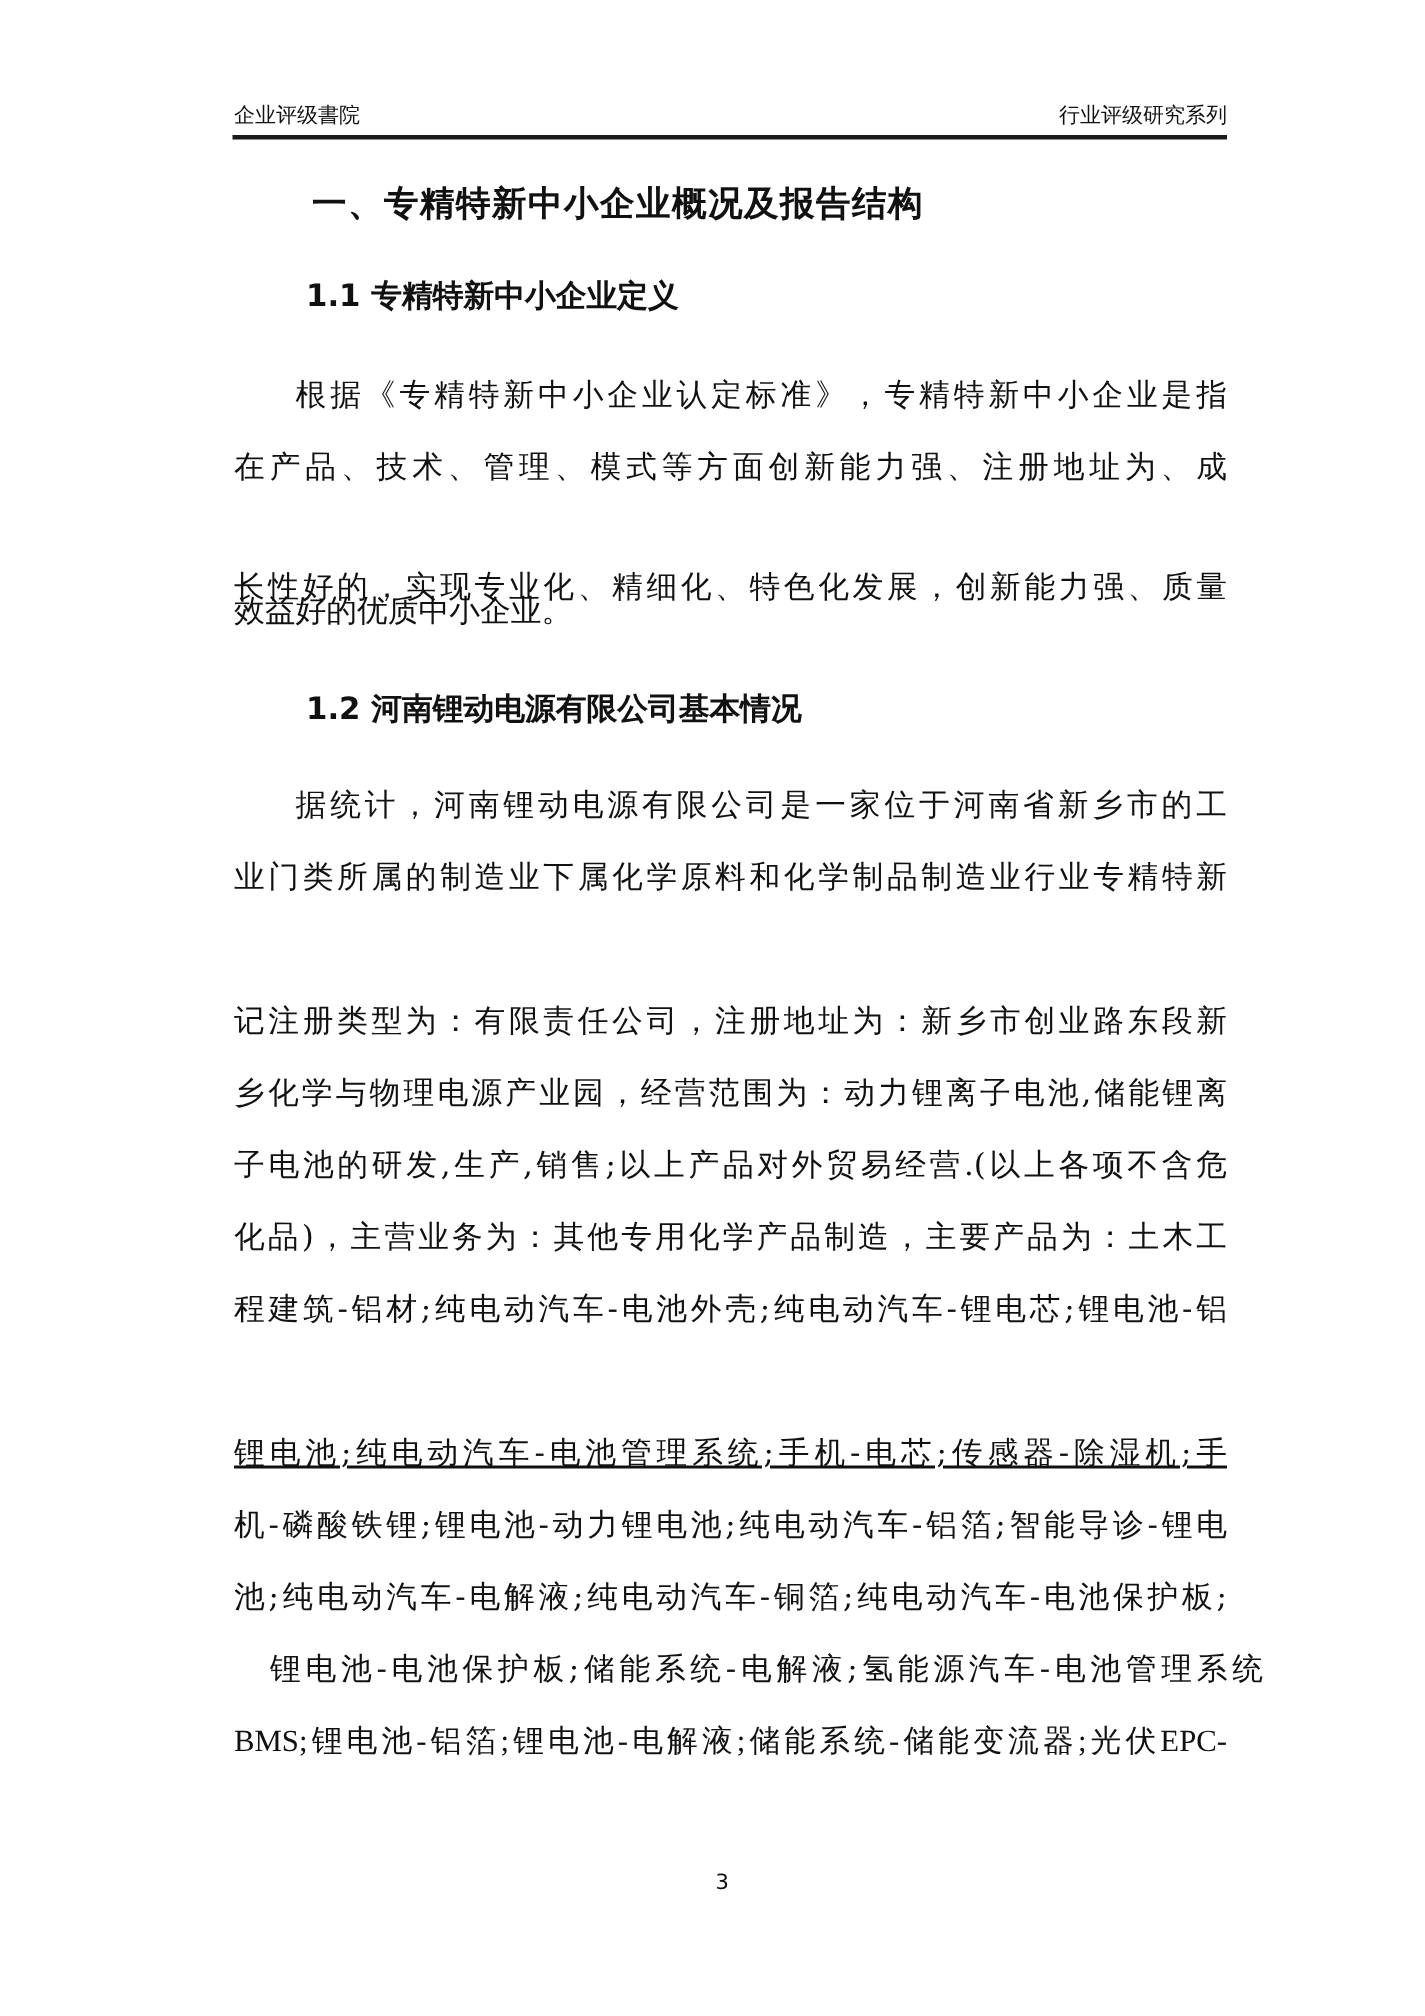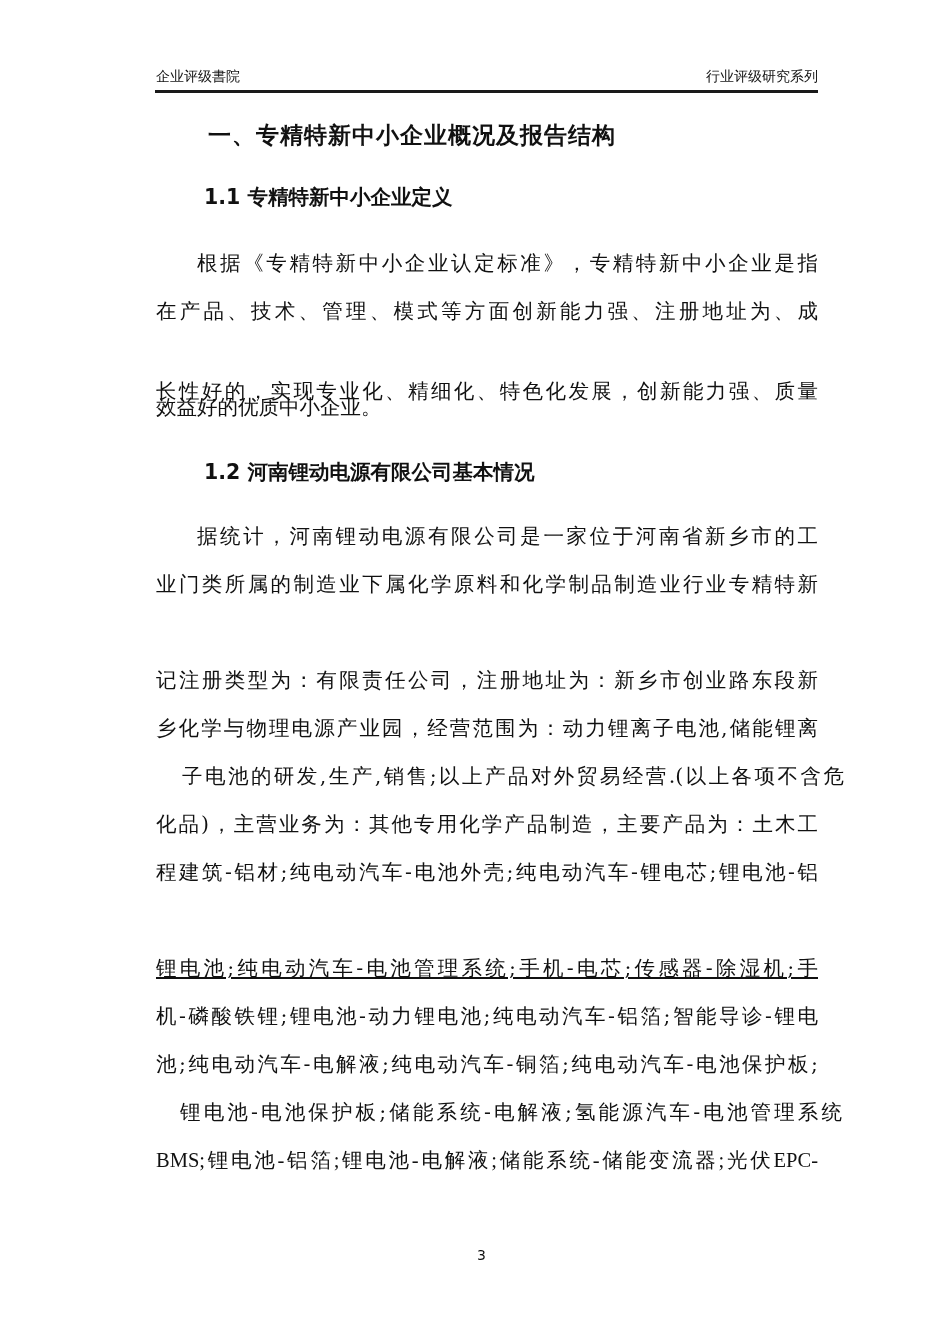--- a/index.html
+++ b/index.html
@@ -33,21 +33,21 @@
   <div class="line" style="top:297px;">在产品、技术、管理、模式等方面创新能力强、注册地址为、成</div>
   <div class="line" style="top:345px;margin-top:32px;">长性好的，实现专业化、精细化、特色化发展，创新能力强、质量</div>
   <div class="line last" style="top:393px;">效益好的优质中小企业。</div>
 
   <div class="h2" style="top:458px;">1.2 河南锂动电源有限公司基本情况</div>
 
   <div class="line first" style="top:522px;">据统计，河南锂动电源有限公司是一家位于河南省新乡市的工</div>
   <div class="line" style="top:570px;">业门类所属的制造业下属化学原料和化学制品制造业行业专精特新</div>
   <div class="line" style="top:666px;">记注册类型为：有限责任公司，注册地址为：新乡市创业路东段新</div>
   <div class="line" style="top:714px;">乡化学与物理电源产业园，经营范围为：动力锂离子电池,储能锂离</div>
-  <div class="line" style="top:762px;margin-left:26px;">子电池的研发,生产,销售;以上产品对外贸易经营.(以上各项不含危</div>
+  <div class="line" style="top:762px;">子电池的研发,生产,销售;以上产品对外贸易经营.(以上各项不含危</div>
   <div class="line" style="top:810px;">化品)，主营业务为：其他专用化学产品制造，主要产品为：土木工</div>
   <div class="line" style="top:858px;">程建筑-铝材;纯电动汽车-电池外壳;纯电动汽车-锂电芯;锂电池-铝</div>
   <div class="line" style="top:954px;text-decoration:underline;">锂电池;纯电动汽车-电池管理系统;手机-电芯;传感器-除湿机;手</div>
   <div class="line" style="top:1002px;">机-磷酸铁锂;锂电池-动力锂电池;纯电动汽车-铝箔;智能导诊-锂电</div>
   <div class="line" style="top:1050px;">池;纯电动汽车-电解液;纯电动汽车-铜箔;纯电动汽车-电池保护板;</div>
   <div class="line" style="top:1098px;margin-left:24px;">锂电池-电池保护板;储能系统-电解液;氢能源汽车-电池管理系统</div>
   <div class="line" style="top:1146px;font-family:Liberation Serif, serif;">BMS;锂电池-铝箔;锂电池-电解液;储能系统-储能变流器;光伏EPC-</div>
 
   <div class="pagenum">3</div>
 </div>

